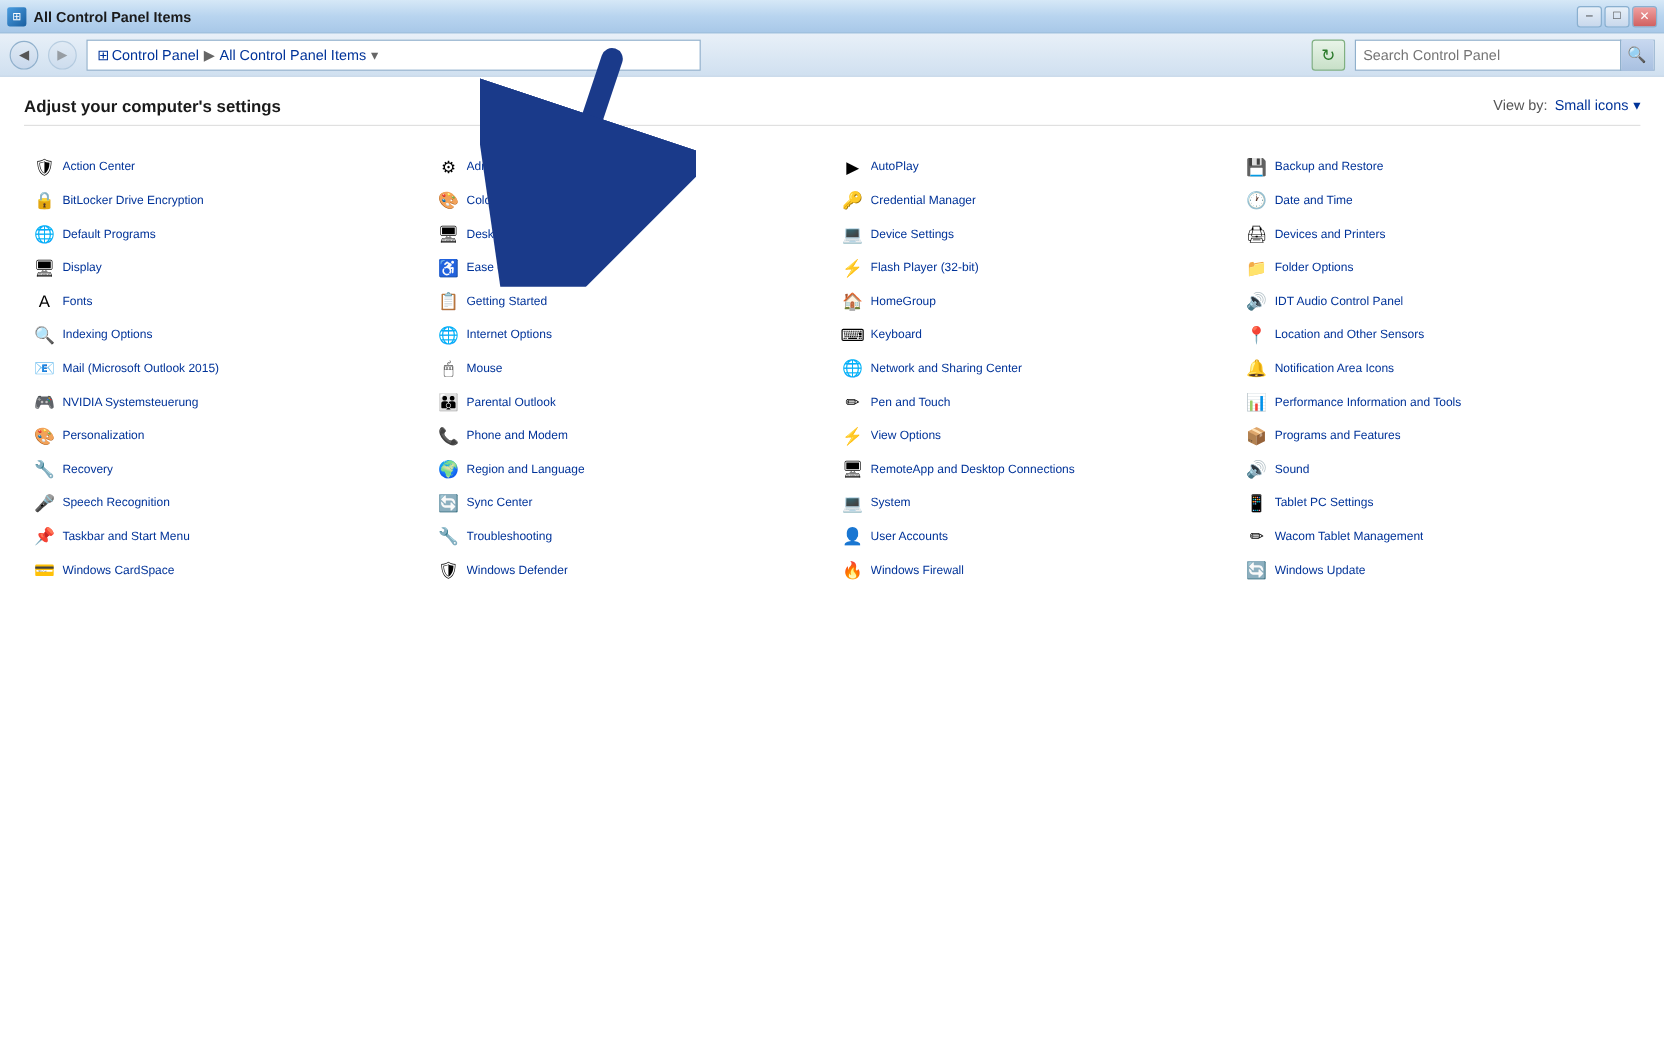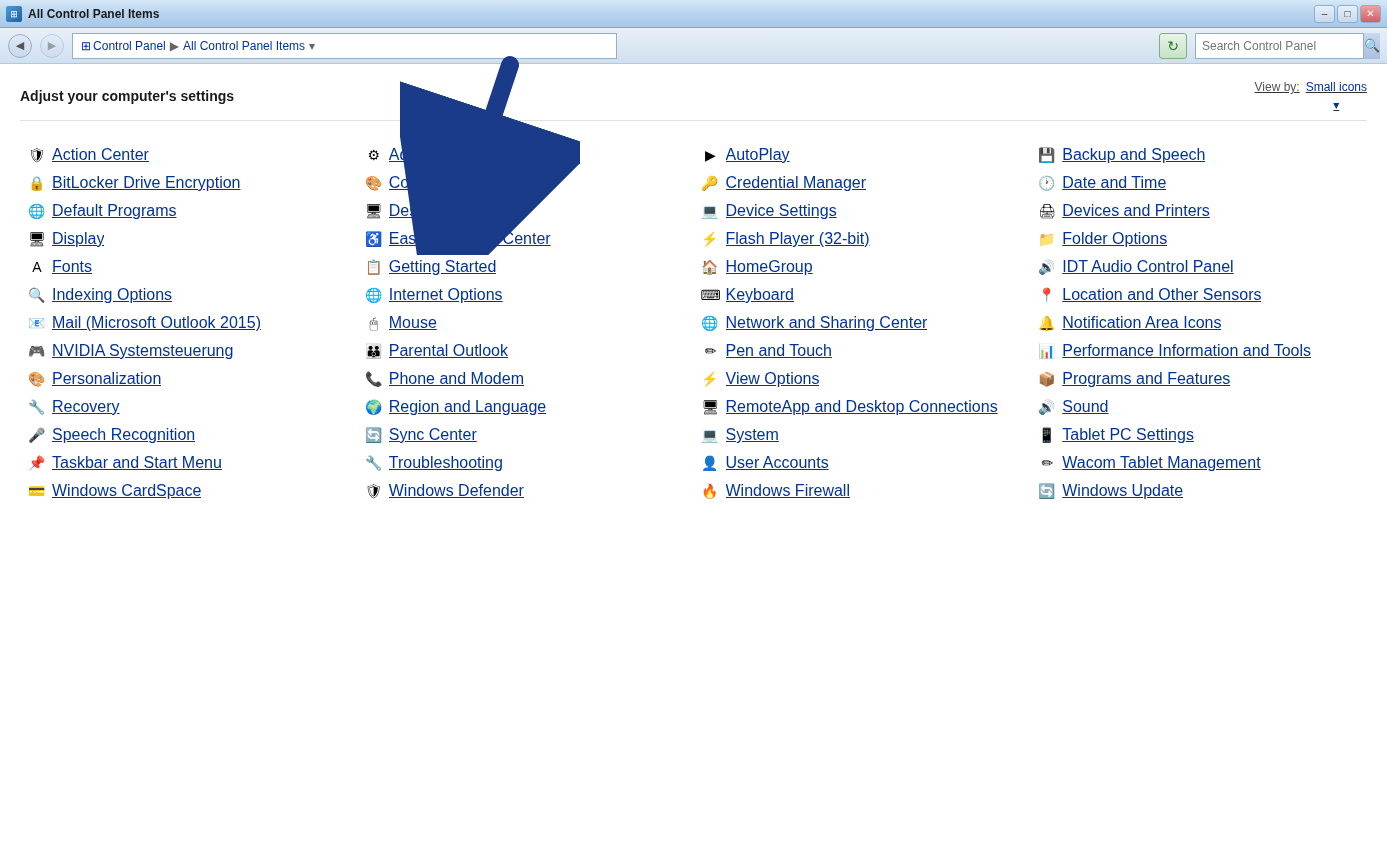--- a/index.html
+++ b/index.html
@@ -113,21 +113,21 @@
       justify-content: center;
       font-size: 14px;
       color: #2a7a2a;
     }
     .search-box {
       display: flex;
       align-items: center;
       background: white;
       border: 1px solid #90b0cc;
       height: 26px;
-      width: 184px;
+      width: 250px;
     }
     .search-input {
       border: none;
       outline: none;
       height: 100%;
       flex: 1;
       padding: 0 6px;
       font-size: 12px;
       color: #999;
       background: transparent;
@@ -159,35 +159,33 @@
       border-bottom: 1px solid #e0e0e0;
       padding-bottom: 8px;
     }
     .page-title {
       font-size: 14px;
       font-weight: 600;
       color: #1a1a1a;
     }
     .view-options {
       display: flex;
-      align-items: flex-start;
+      align-items: flex-end;
       gap: 6px;
       font-size: 12px;
       color: #333;
-      text-decoration: underline;
     }
     .view-by-label { color: #555; }
     .view-select {
       display: flex;
       align-items: center;
       gap: 4px;
       color: #003399;
       cursor: pointer;
       font-size: 12px;
-      flex-direction: column;
     }
 
     
     .items-grid {
       display: grid;
       grid-template-columns: repeat(4, 1fr);
       gap: 0;
       position: relative;
     }
     .control-item {
@@ -201,26 +199,25 @@
     }
     .item-icon {
       width: 18px; height: 18px;
       flex-shrink: 0;
       display: flex;
       align-items: center;
       justify-content: center;
       font-size: 14px;
     }
     .item-label {
-      font-size: 16px;
+      font-size: 10px;
       color: #003399;
       white-space: nowrap;
       overflow: hidden;
       text-overflow: ellipsis;
-      text-decoration: underline;
     }
   </style>
 </head>
 <body>
 
 <div class="title-bar">
   <div class="title-bar-left">
     <span class="title-bar-icon">⊞</span>
     <span class="title-text">All Control Panel Items</span>
   </div>
@@ -274,21 +271,21 @@
       <div class="control-item">
         <span class="item-icon">⚙</span>
         <span class="item-label">Administrative Tools</span>
       </div>
       <div class="control-item">
         <span class="item-icon">▶</span>
         <span class="item-label">AutoPlay</span>
       </div>
       <div class="control-item">
         <span class="item-icon">💾</span>
-        <span class="item-label">Backup and Speech</span>
+        <span class="item-label">Backup and Restore</span>
       </div>
       <div class="control-item">
         <span class="item-icon">🔒</span>
         <span class="item-label">BitLocker Drive Encryption</span>
       </div>
       <div class="control-item">
         <span class="item-icon">🎨</span>
         <span class="item-label">Color Management</span>
       </div>
       <div class="control-item">

